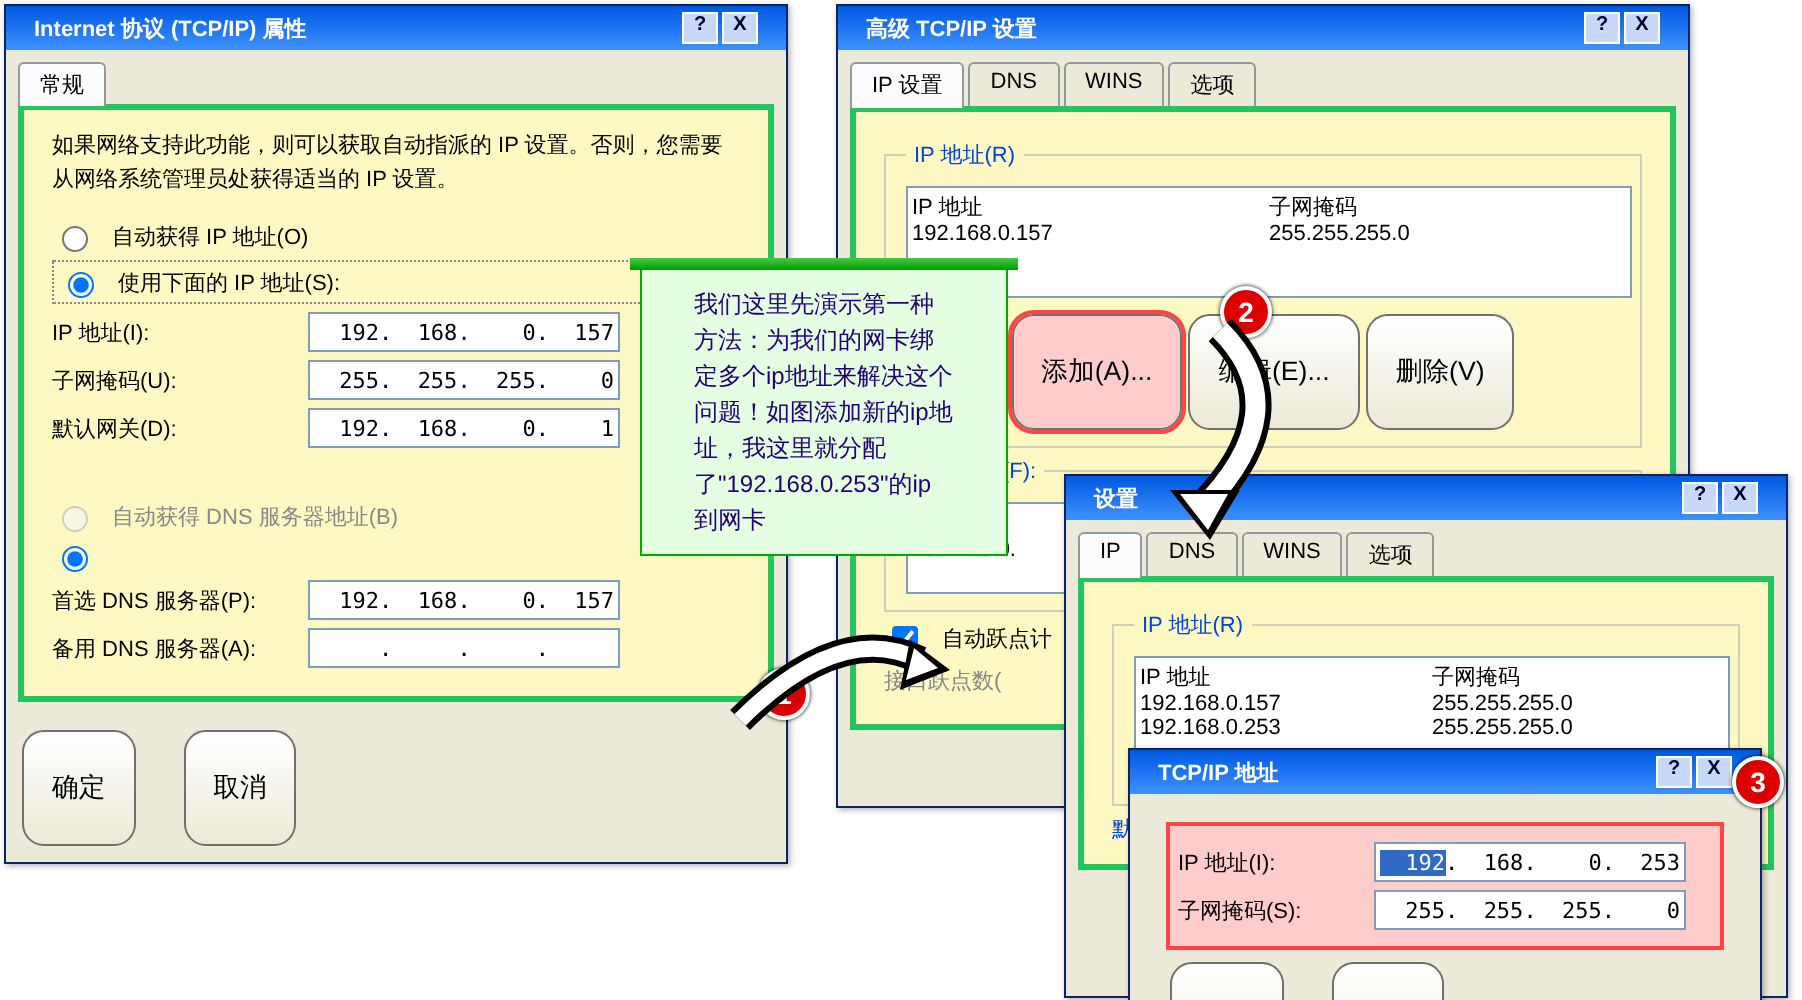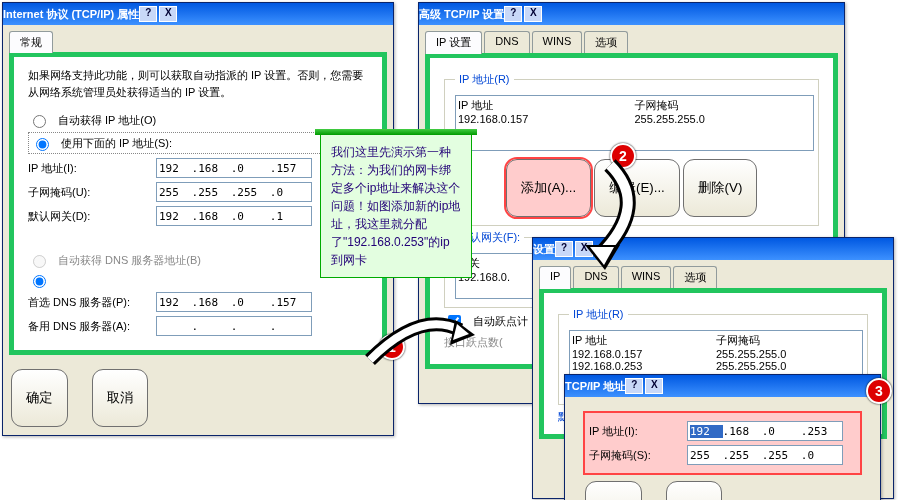--- a/index.html
+++ b/index.html
@@ -1,40 +1,40 @@
 <!DOCTYPE html>
 <html><head>
 <meta charset="utf-8">
 <style>
 body{margin:0;font:11px simsun,sans-serif;background:#fff;width:901px;height:500px;position:relative}
 .dlg{position:absolute;background:#ece9d8;border:1px solid #0a246a;box-shadow:1px 1px 3px rgba(0,0,0,.3)}
-.titlebar{background:linear-gradient(#0058e1,#3d91ff);color:#fff;padding:4px 0;font-weight:bold;display:flex;align-items:center;height:14px}
+.titlebar{background:linear-gradient(#0058e1,#3d91ff);color:#fff;padding:4px 14px;font-weight:bold;display:flex;justify-content:space-between;align-items:center;height:14px}
 .titlebar .btns{display:flex;gap:2px}
 .titlebar .btn{width:16px;height:14px;background:#c8d8f8;border:1px solid #fff;color:#003;text-align:center;line-height:12px;font-size:10px}
 .tabs{display:flex;padding:6px 6px 0 6px;gap:2px}
 .tab{background:#ece9d8;border:1px solid #919b9c;border-bottom:none;padding:3px 10px;border-radius:3px 3px 0 0;position:relative}
 .tab.active{background:#fcfcfe;z-index:2;border-color:#919b9c;margin-bottom:-1px}
-.body{padding:10px 14px;background:#ffffff;border:5px solid #22c55e;margin:0 6px 6px 6px}
+.body{padding:10px 14px;background:#fef9c3;border:3px solid #22c55e;margin:0 6px 6px 6px}
 .body.notabs{background:#ece9d8;border:none;margin-top:6px}
 fieldset{border:1px solid #d0d0bf;margin:4px 0;padding:8px 10px}
 legend{color:#0046d5;padding:0 4px}
 .row{display:flex;align-items:center;margin:4px 0;gap:8px}
 .row label{flex:0 0 120px}
 .ipbox{background:#fff;border:1px solid #7f9db9;width:150px;height:18px;display:flex;align-items:center;justify-content:space-around;font:11px monospace;padding:0 2px}
-.ipbox span{text-align:left;flex:1}
+.ipbox span{text-align:right;flex:1}
 .radio,.check{margin-right:4px}
 .btn3d{background:linear-gradient(#fff,#ece9d8);border:1px solid #707070;padding:19px 14px;border-radius:11px;cursor:pointer}
 .dlgbtns{display:flex;gap:24px;padding:8px}
 .highlight{outline:2px solid #f44;background:#fcc}
 .table{width:100%}
 .table .hdr{display:flex;font-weight:normal;color:#000}
 .table .hdr>div{flex:1}
 .table .tr{display:flex}
 .table .tr>div{flex:1}
-.callout{position:absolute;background:#e3fee0;border:1px solid #0a0;padding:8px 10px;width:130px;color:#207;font-size:12px;line-height:1.5}
+.callout{position:absolute;background:#e3fee0;border:1px solid #0a0;padding:8px 26px;width:130px;color:#207;font-size:12px;line-height:1.5}
 .callout::before{content:"";position:absolute;top:-6px;left:-6px;right:-6px;height:6px;background:linear-gradient(#4c4,#090)}
 .badge{position:absolute;width:22px;height:22px;background:#d00;border:2px solid #fff;border-radius:50%;color:#fff;font-weight:bold;text-align:center;line-height:22px;font-size:14px;box-shadow:0 0 2px #000}
 .arrow{position:absolute;pointer-events:none}
 .hint{color:#888}
 </style>
 </head>
 <body>
 
 <div class="dlg" style="left:2px;top:2px;width:390px">
   <div class="titlebar">

